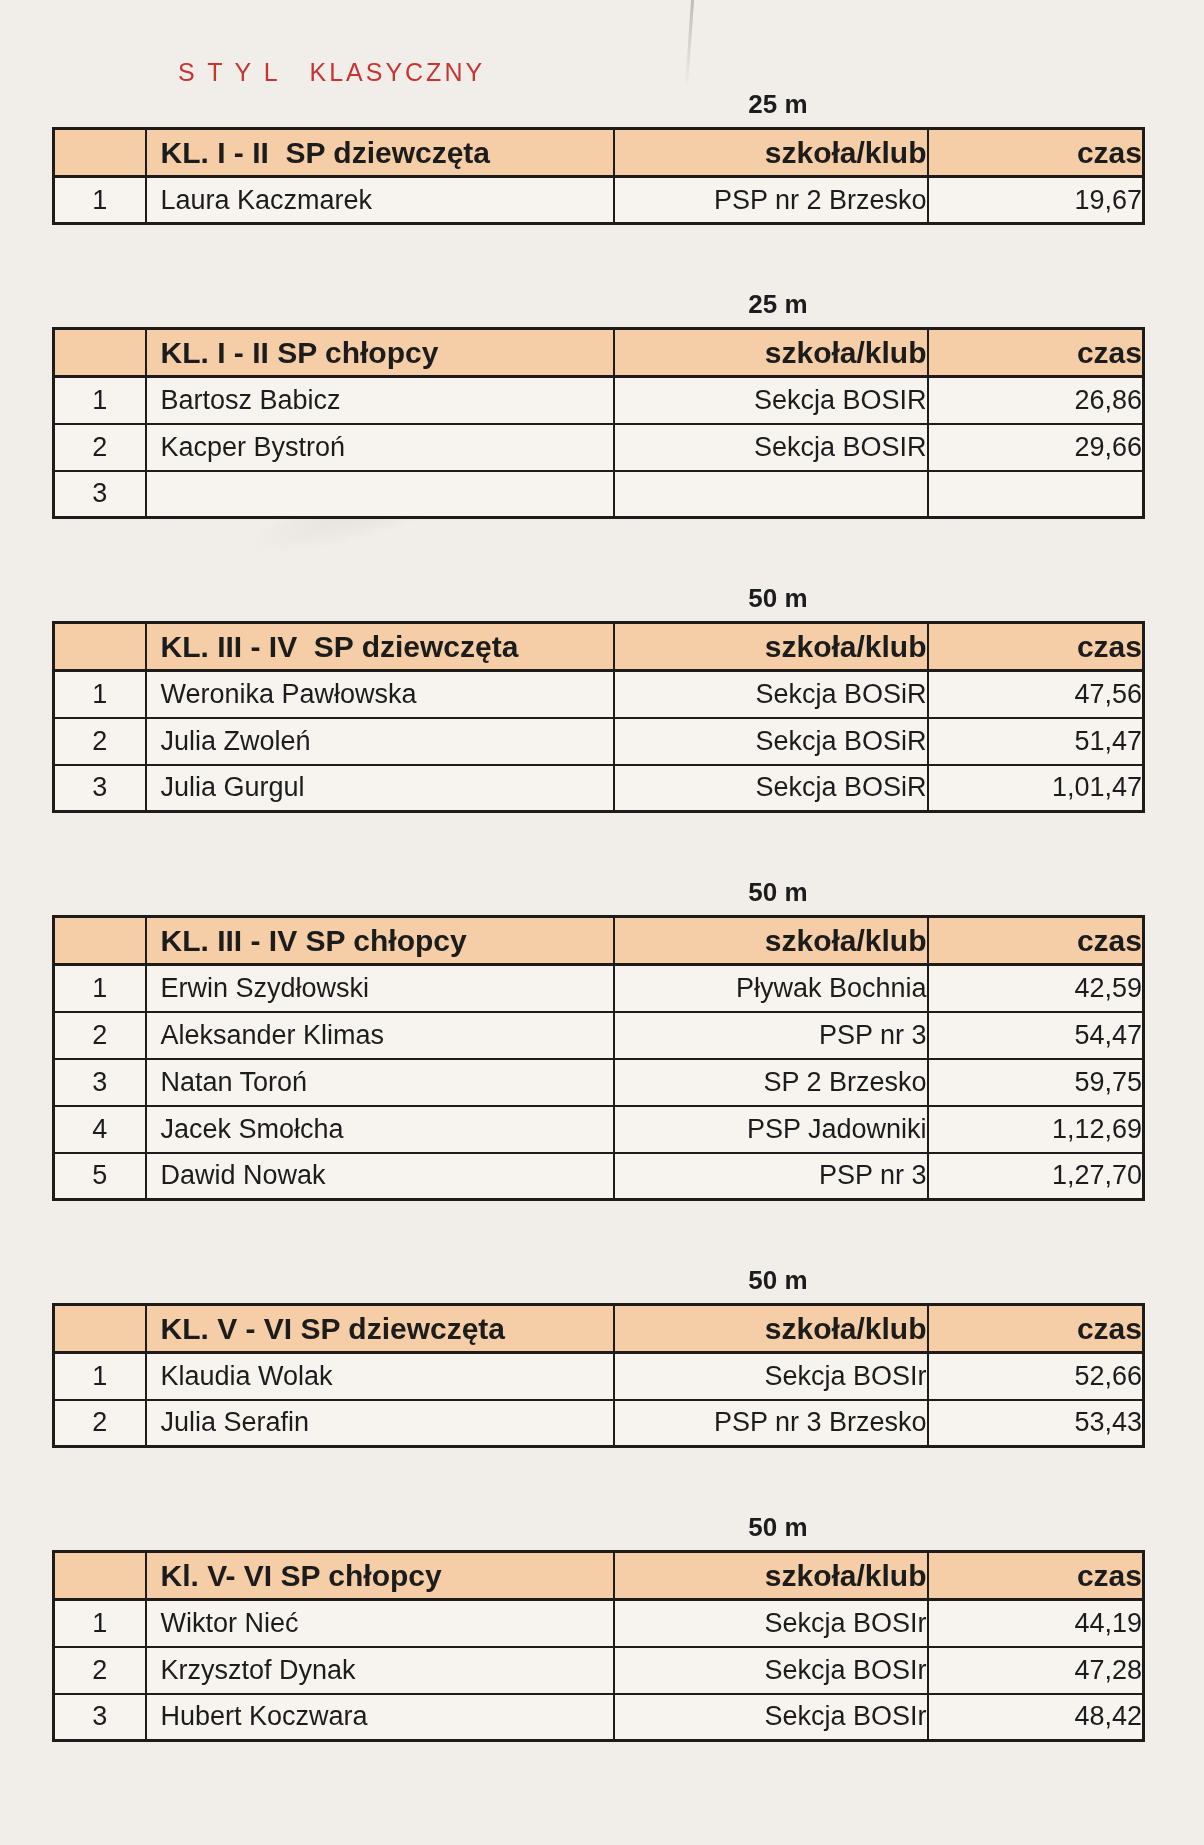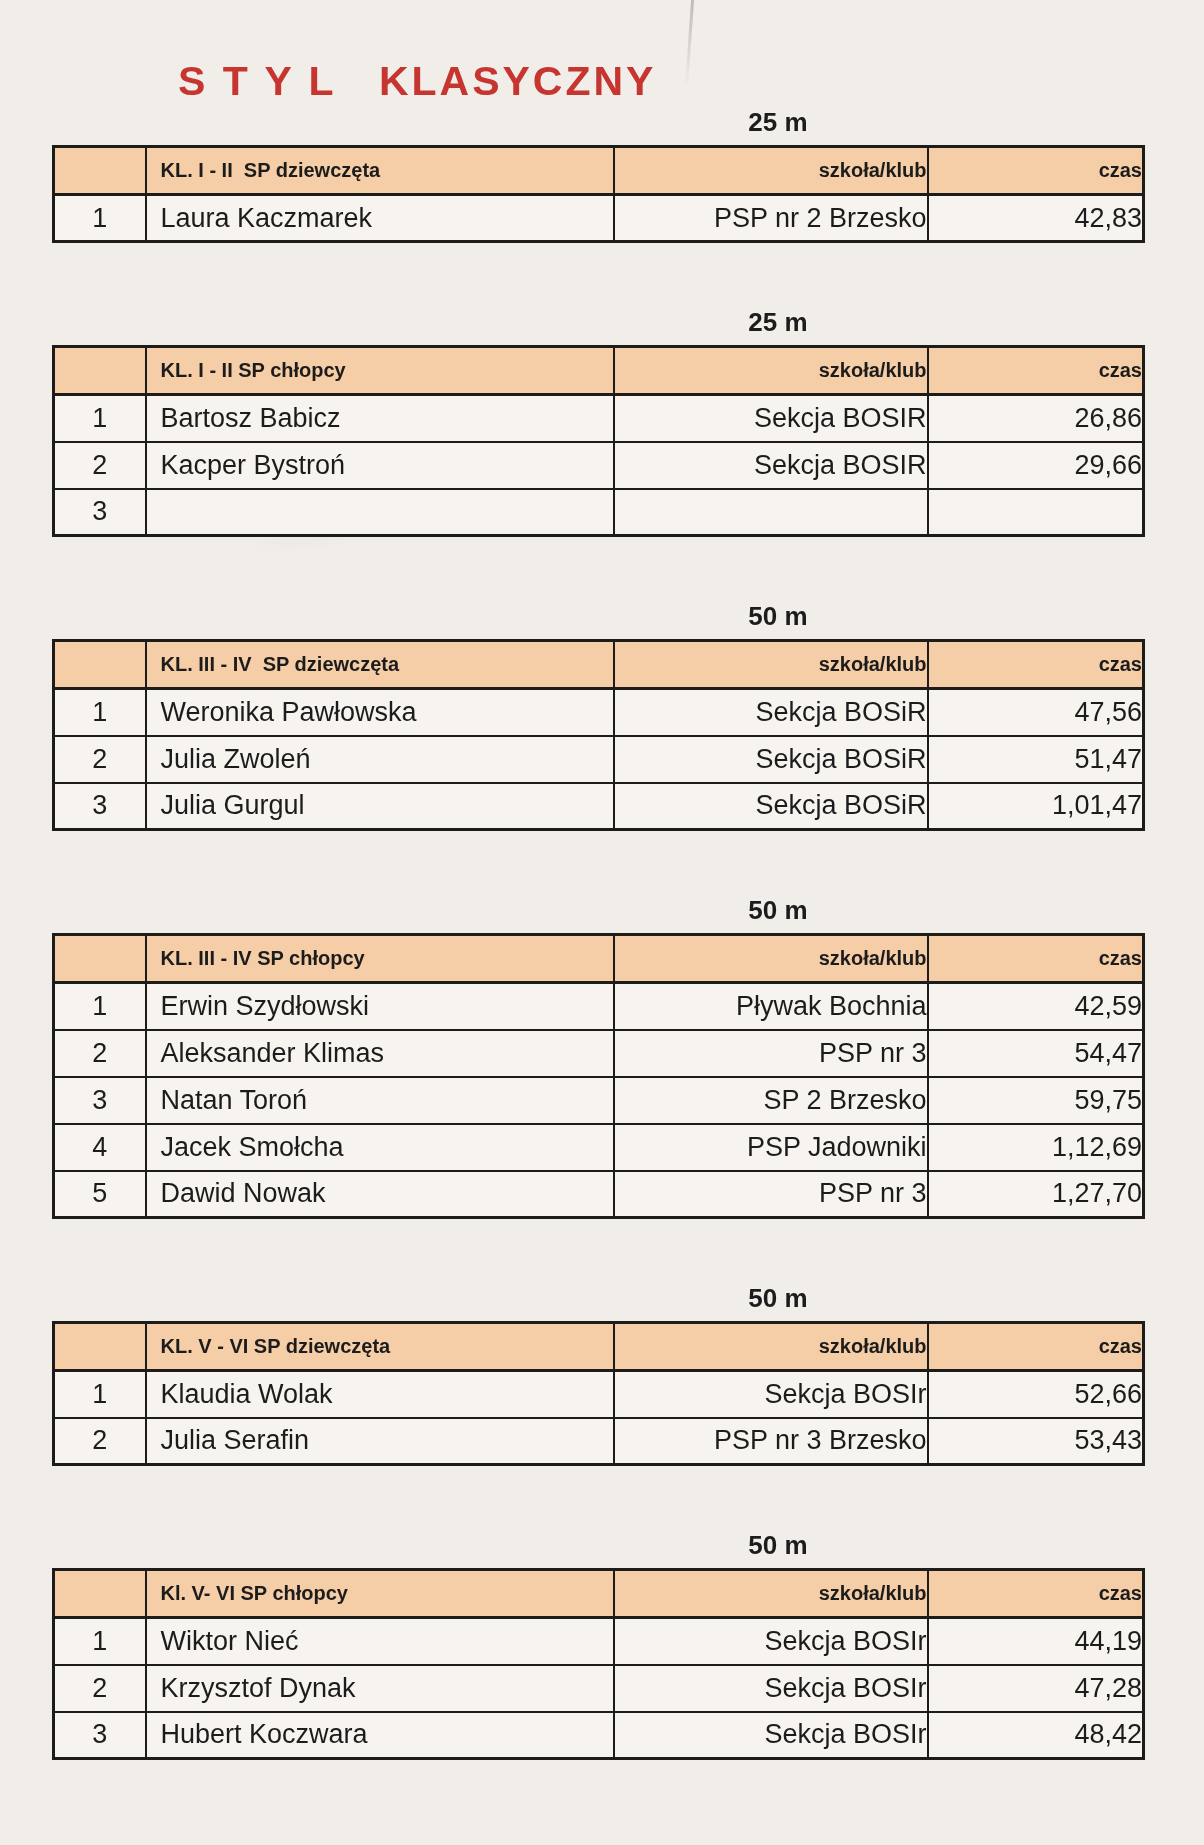--- a/index.html
+++ b/index.html
@@ -31,22 +31,22 @@
     background: radial-gradient(ellipse at center, rgba(160,155,150,.18), rgba(160,155,150,0) 70%);
     transform: rotate(-18deg);
   }
   #doc{
     position:relative;
     padding: 58px 0 0 52px;
     width:1204px;
   }
   h1#title{
     margin-left: 126px;
-    font-size: 41px;
-    font-weight: bold;
+    font-size: 25px;
+    font-weight: normal;
     letter-spacing: 3px;
     color: var(--title-red);
     white-space: pre;
     margin-bottom: 2px;
   }
   section.race-section{ margin-top: 0; }
   section.race-section + section.race-section{ margin-top: 64px; }
   .distance-row{
     position: relative;
     width: 1058px;
@@ -69,21 +69,21 @@
     background: var(--cell-bg);
   }
   table.results th, table.results td{
     border: 2px solid var(--border);
     overflow:hidden;
     white-space: pre;
   }
   table.results thead th{
     background: var(--header-bg);
     border-bottom: 3px solid var(--border);
-    font-size: 20px;
+    font-size: 30px;
     font-weight: bold;
     height: 48px;
     margin-left: 36px;
   }
   table.results tbody td{ font-size: 27px; height: 47px; }
   .c-rank  { width: 92px;  text-align: center; }
   .c-name  { width: 468px; text-align: left; padding-left: 14px; }
   .c-school{ width: 314px; text-align: right; }
   .c-time  { width: 216px; text-align: right; }
 </style>
@@ -107,21 +107,21 @@
           <th class="c-name">KL. I - II  SP dziewczęta</th>
           <th class="c-school">szkoła/klub</th>
           <th class="c-time">czas</th>
         </tr>
       </thead>
       <tbody>
   <tr>
     <td class="c-rank">1</td>
     <td class="c-name">Laura Kaczmarek</td>
     <td class="c-school">PSP nr 2 Brzesko</td>
-    <td class="c-time">42,83</td>
+    <td class="c-time">19,67</td>
   </tr>
 </tbody>
     </table>
   </section>
 
   <section class="race-section">
     <div class="distance-row">
       <span class="distance">25 m</span>
     </div>
     <table class="results">

